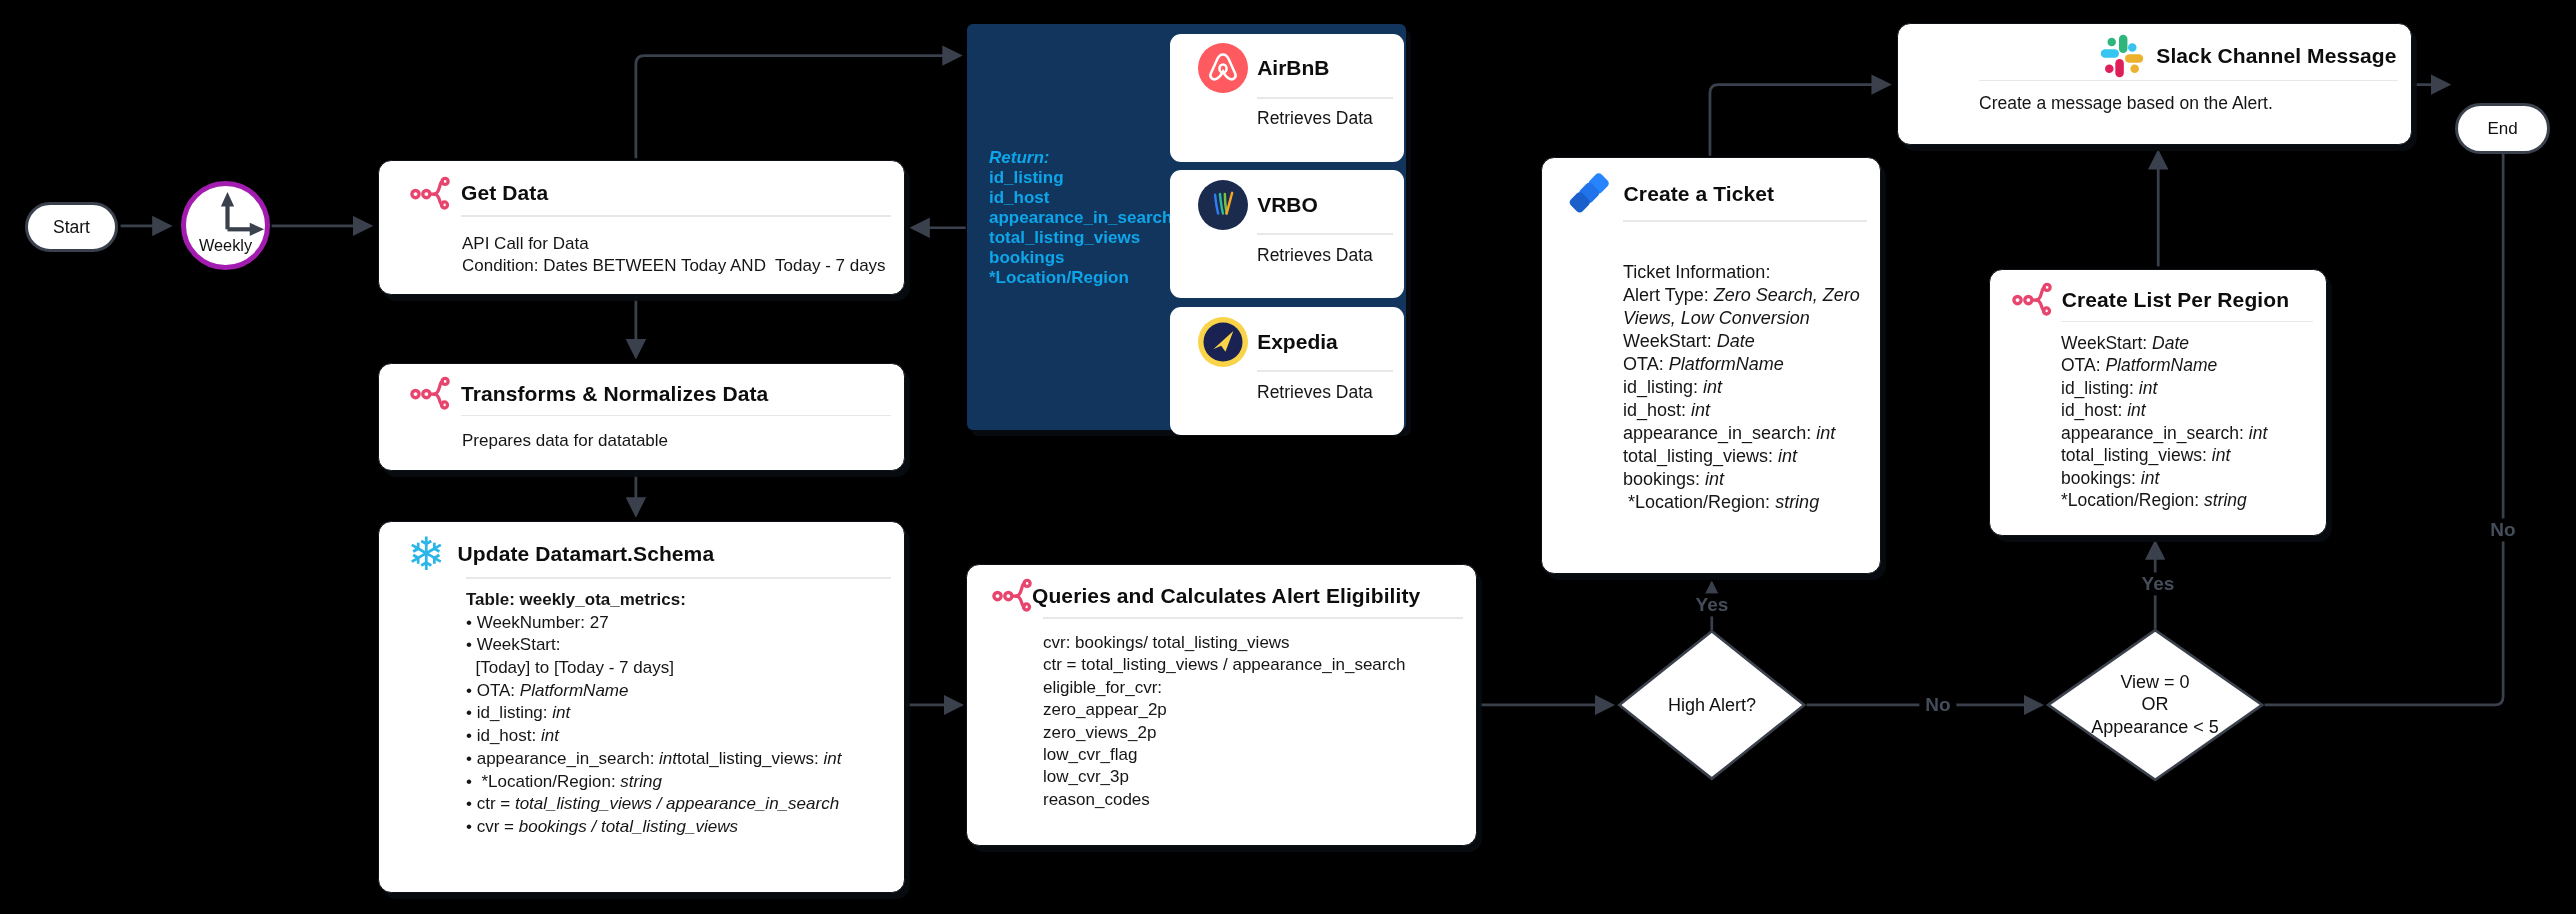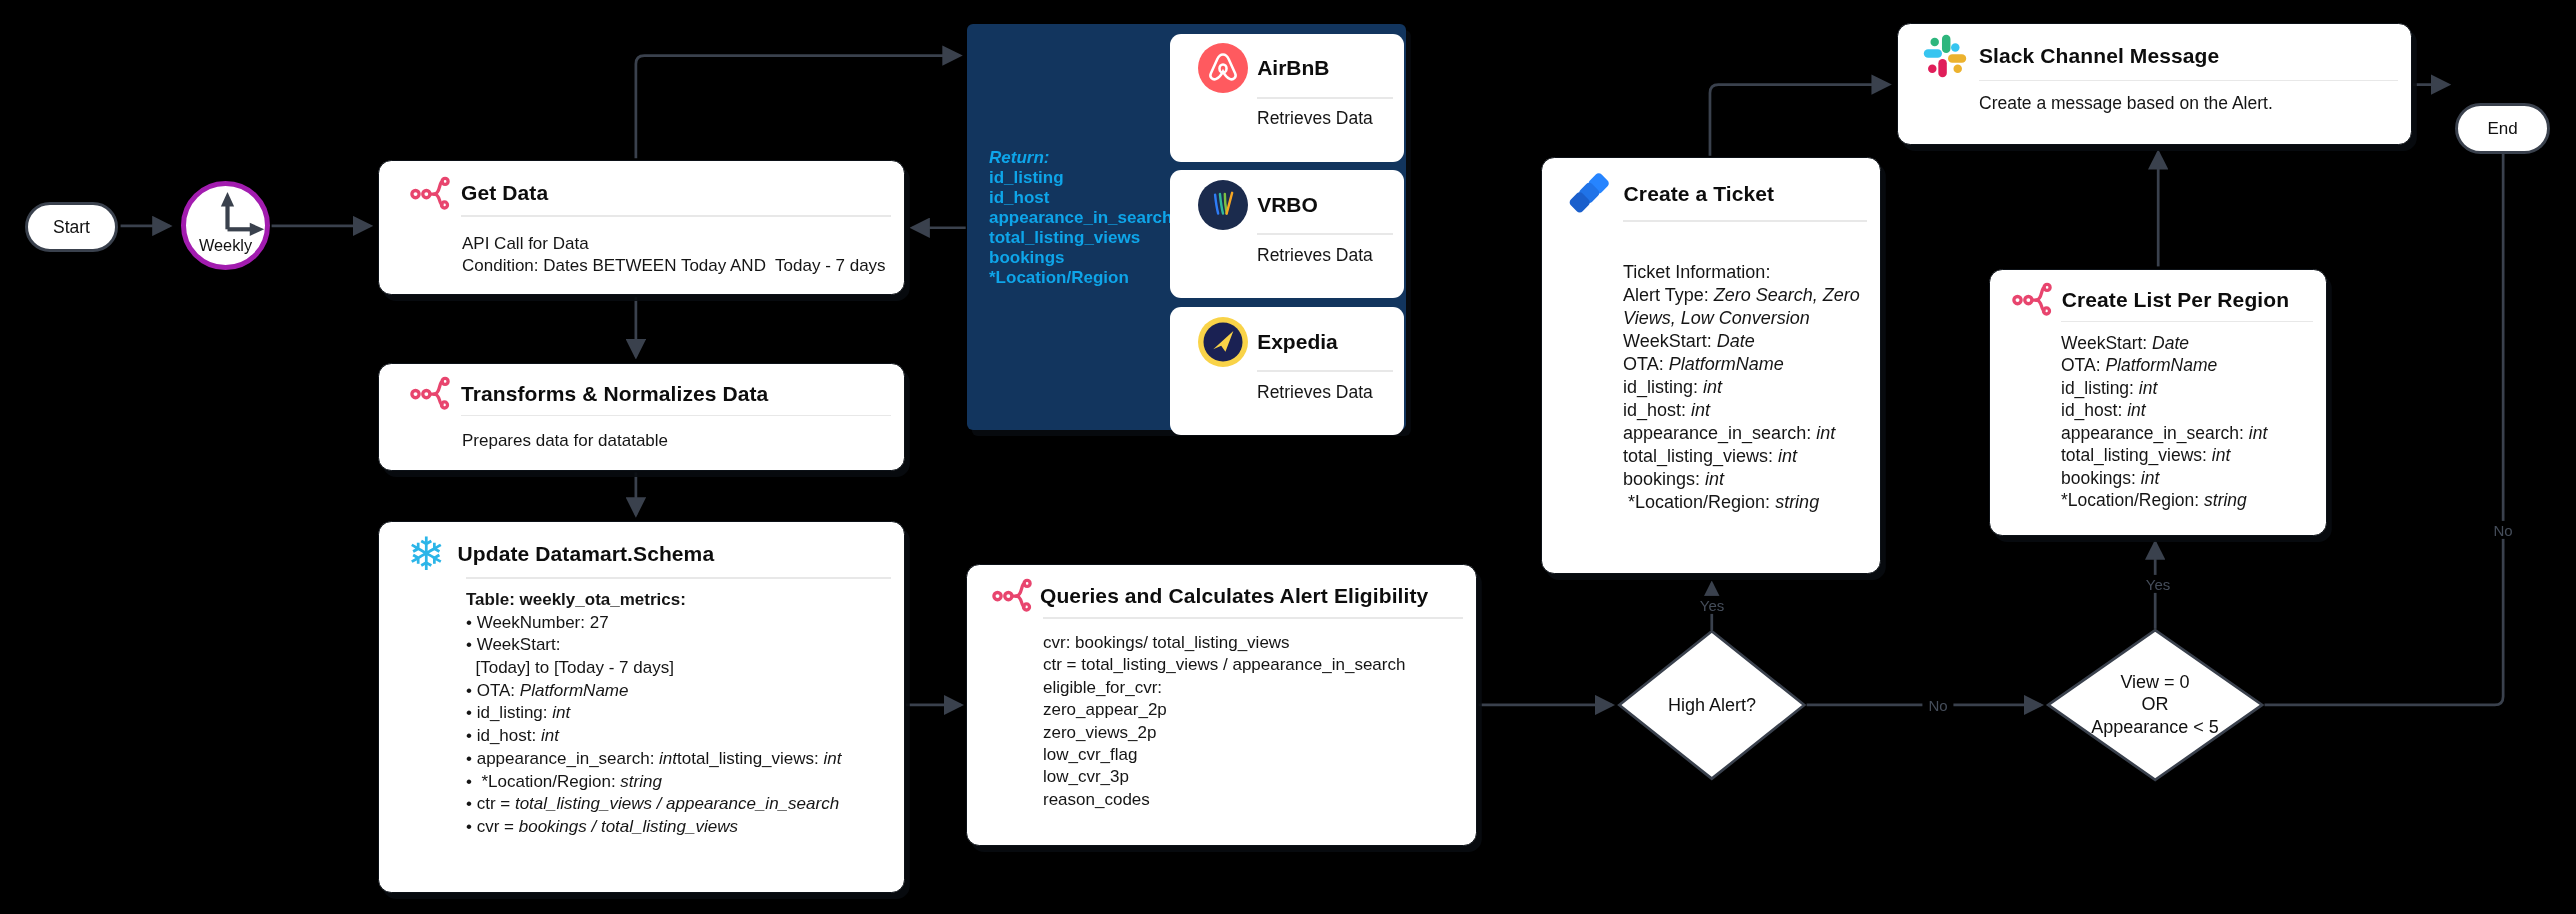--- a/index.html
+++ b/index.html
@@ -18,21 +18,21 @@
   .bd{font-weight:bold;}
   .oval{position:absolute;background:#fff;border:3px solid #3A414D;border-radius:604px;
         display:flex;align-items:center;justify-content:center;font-size:17.5px;color:#111;
         box-sizing:border-box;}
   .clockwrap{position:absolute;box-sizing:border-box;background:#fff;border:5px solid #a21caf;
         border-radius:50%;}
   .weekly-label{position:absolute;left:0;right:0;bottom:9.7px;text-align:center;
         font-size:16.3px;color:#111;}
   .dlabel{position:absolute;transform:translate(-50%,-50%);font-size:18px;color:#101010;
         text-align:center;line-height:22.4px;}
-  .edgelabel{position:absolute;transform:translate(-50%,-50%);font-weight:normal;font-size:15px;
+  .edgelabel{position:absolute;transform:translate(-50%,-50%);font-weight:bold;font-size:19px;
         color:#454d5a;background:#000;padding:0.6px 6px;}
   .panel{position:absolute;left:967px;top:24px;width:439px;height:406px;background:#12355E;
         border-radius:6px;box-shadow:4.8px 6px 0 rgba(8,11,16,.9);}
   .panel-text{position:absolute;left:22px;top:124px;color:#0ea5e9;font-size:17px;font-weight:bold;
         line-height:20px;}
   .panel-return{font-style:italic;}
   .card{position:absolute;left:203px;width:221px;height:128px;background:#fff;border-radius:11px;padding-left:13px;}
   .card-head{display:flex;align-items:center;gap:9.7px;padding:9.7px 11px 2.4px 14.5px;}
   .card-title{font-weight:bold;font-size:21px;color:#0d0d0d;}
   .card-sep{height:1.8px;background:#e8e8e8;margin:1.2px 11px 0 74px;}
@@ -202,21 +202,21 @@
           <path d="M25 53 L58 23 L45 57 L38 47 Z" fill="#F9D348"></path>
         </svg>
         <div class="card-title">Expedia</div>
       </div>
       <div class="card-sep"></div>
       <div class="card-body">Retrieves Data</div>
     </div>
   </div>
 
   <div class="node" style="left:966px;top:564px;width:511px;height:282px;">
-    <div class="head" style="gap:8px;padding:13.3px 14.5px 3.6px 25px;">
+    <div class="head" style="gap:0;padding:13.3px 14.5px 3.6px 25px;">
       <svg width="40" height="35" viewBox="0 0 66 58">
         <g stroke="#E8456E" stroke-width="5.5" fill="none" stroke-linecap="round">
           <circle cx="9" cy="30" r="6"></circle>
             <circle cx="27" cy="30" r="6"></circle>
           <path d="M33 30 h7"></path>
             <path d="M40 30 c10 0 8 -20 13 -20.5"></path>
           <path d="M40 30 c10 0 8 17 13 17.5"></path>
           <circle cx="58" cy="9" r="5"></circle>
             <circle cx="57" cy="48" r="5"></circle>
         </g>
@@ -283,21 +283,21 @@
         <div class="tl"><span>id_listing: </span><span class="it">int</span></div>
         <div class="tl"><span>id_host: </span><span class="it">int</span></div>
         <div class="tl"><span>appearance_in_search: </span><span class="it">int</span></div>
         <div class="tl"><span>total_listing_views: </span><span class="it">int</span></div>
         <div class="tl"><span>bookings: </span><span class="it">int</span></div>
         <div class="tl"><span>*Location/Region: </span><span class="it">string</span></div>
       </div>
   </div>
 
   <div class="node" style="left:1897px;top:23px;width:515px;height:122px;">
-    <div class="head" style="gap:11px;padding:8.5px 14.5px 1.2px 24px;">
+    <div class="head" style="gap:11px;padding:8.5px 14.5px 1.2px 24px;justify-content:flex-end;">
       <svg width="46" height="46" viewBox="0 0 76 76">
         <rect x="14" y="8" width="14" height="14" rx="7" fill="#2EB67D"></rect>
         <rect x="33" y="3" width="14" height="30" rx="7" fill="#2EB67D"></rect>
         <rect x="3" y="27" width="30" height="14" rx="7" fill="#36C5F0"></rect>
         <rect x="48" y="17" width="14" height="14" rx="7" fill="#36C5F0"></rect>
         <rect x="27" y="43" width="14" height="30" rx="7" fill="#E01E5A"></rect>
         <rect x="10" y="52" width="14" height="14" rx="7" fill="#E01E5A"></rect>
         <rect x="43" y="35" width="30" height="14" rx="7" fill="#ECB22E"></rect>
         <rect x="52" y="52" width="14" height="14" rx="7" fill="#ECB22E"></rect>
       </svg>

